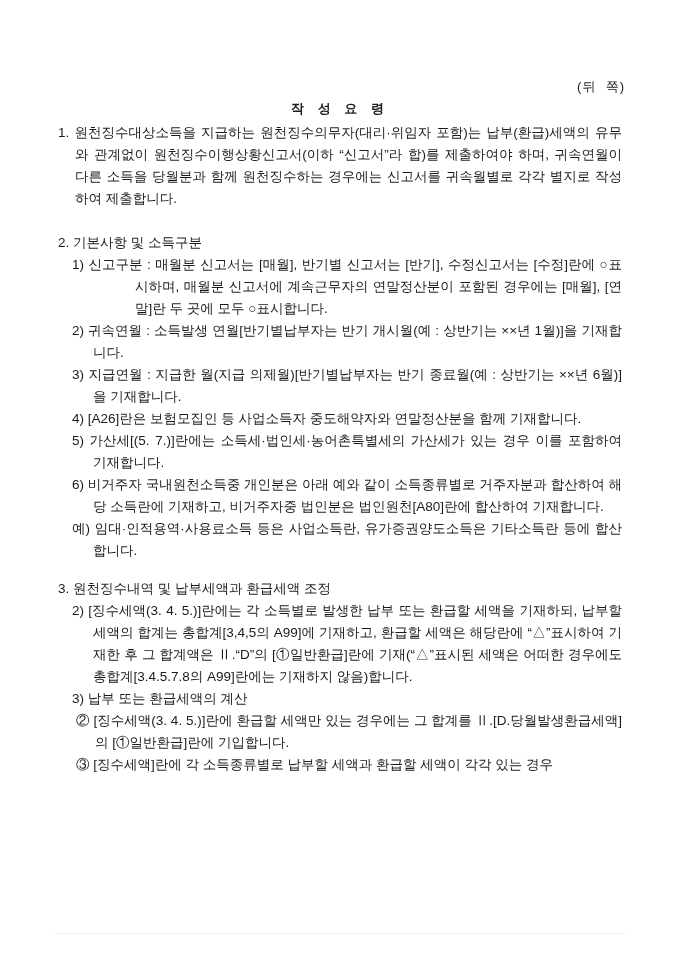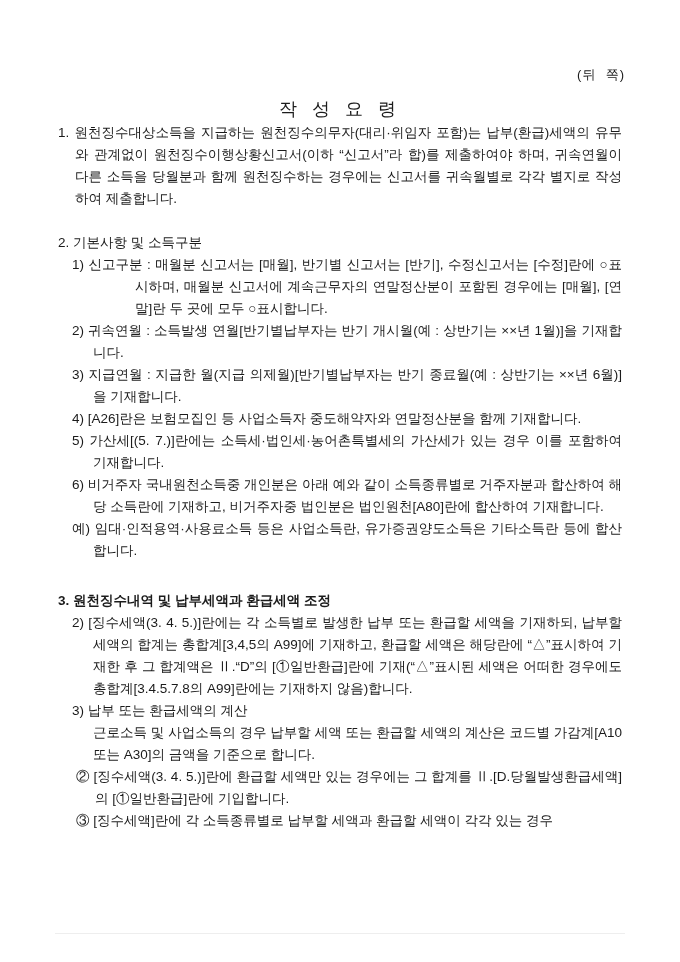--- a/index.html
+++ b/index.html
@@ -11,46 +11,46 @@
     background: #ffffff;
     color: #1b1b1b;
     font-family: "Liberation Sans", sans-serif;
     font-size: 13.5px;
     line-height: 22px;
     padding: 76px 58px 0 58px;
     overflow: hidden;
   }
   .side-note {
     position: absolute;
-    top: 64px;
+    top: 76px;
     right: 55px;
     font-size: 13px;
     letter-spacing: 1px;
     white-space: pre;
     text-align: right;
   }
   .title {
     margin: 20px 0 0 0;
     text-align: center;
-    font-size: 18px;
-    font-weight: 400;
+    font-size: 13px;
+    font-weight: 700;
     letter-spacing: 5px;
     line-height: 26px;
     white-space: pre;
   }
   .blk {
     margin: 0;
     text-align: justify;
     word-break: break-all;
   }
   
   .main-item   { padding-left: 17px; text-indent: -17px; }
   
   .sec-head    { margin-top: 22px; }
-  .sec-head-3  { margin-top: 28px; font-weight: bold; }
+  .sec-head-3  { margin-top: 16px; }
   
   .sub         { padding-left: 35px; text-indent: -21px; }
   
   .sub.deep    { padding-left: 77px; text-indent: -63px; }
   
   .body-ind    { padding-left: 35px; text-indent: 0; }
   
   .circ        { padding-left: 37px; text-indent: -19px; }
   
   .bottom-rule {
@@ -89,21 +89,20 @@
 
   <p class="blk sub">예) 임대·인적용역·사용료소득 등은 사업소득란, 유가증권양도소득은 기타소득란 등에 합산합니다.</p>
 
   <p class="blk sec-head sec-head-3">3. 원천징수내역 및 납부세액과 환급세액 조정</p>
 
 
   <p class="blk sub">2) [징수세액(3. 4. 5.)]란에는 각 소득별로 발생한 납부 또는 환급할 세액을 기재하되, 납부할 세액의 합계는 총합계[3,4,5의 A99]에 기재하고, 환급할 세액은 해당란에 “△”표시하여 기재한 후 그 합계액은 Ⅱ.“D”의 [①일반환급]란에 기재(“△”표시된 세액은 어떠한 경우에도 총합계[3.4.5.7.8의 A99]란에는 기재하지 않음)합니다.</p>
 
   <p class="blk sub">3) 납부 또는 환급세액의 계산</p>
 
-  <p class="blk body-ind">근로소득 및 사업소득의 경우 납부할 세액 또는 환급할 세액의 계산은 코드별 가감계[A10 또는 A30]의 금액을 기준으로 합니다.</p>
 
 
   <p class="blk circ">② [징수세액(3. 4. 5.)]란에 환급할 세액만 있는 경우에는 그 합계를 Ⅱ.[D.당월발생환급세액]의 [①일반환급]란에 기입합니다.</p>
 
   <p class="blk circ">③ [징수세액]란에 각 소득종류별로 납부할 세액과 환급할 세액이 각각 있는 경우</p>
 
   <div class="bottom-rule"></div>
 
 </div>
 

